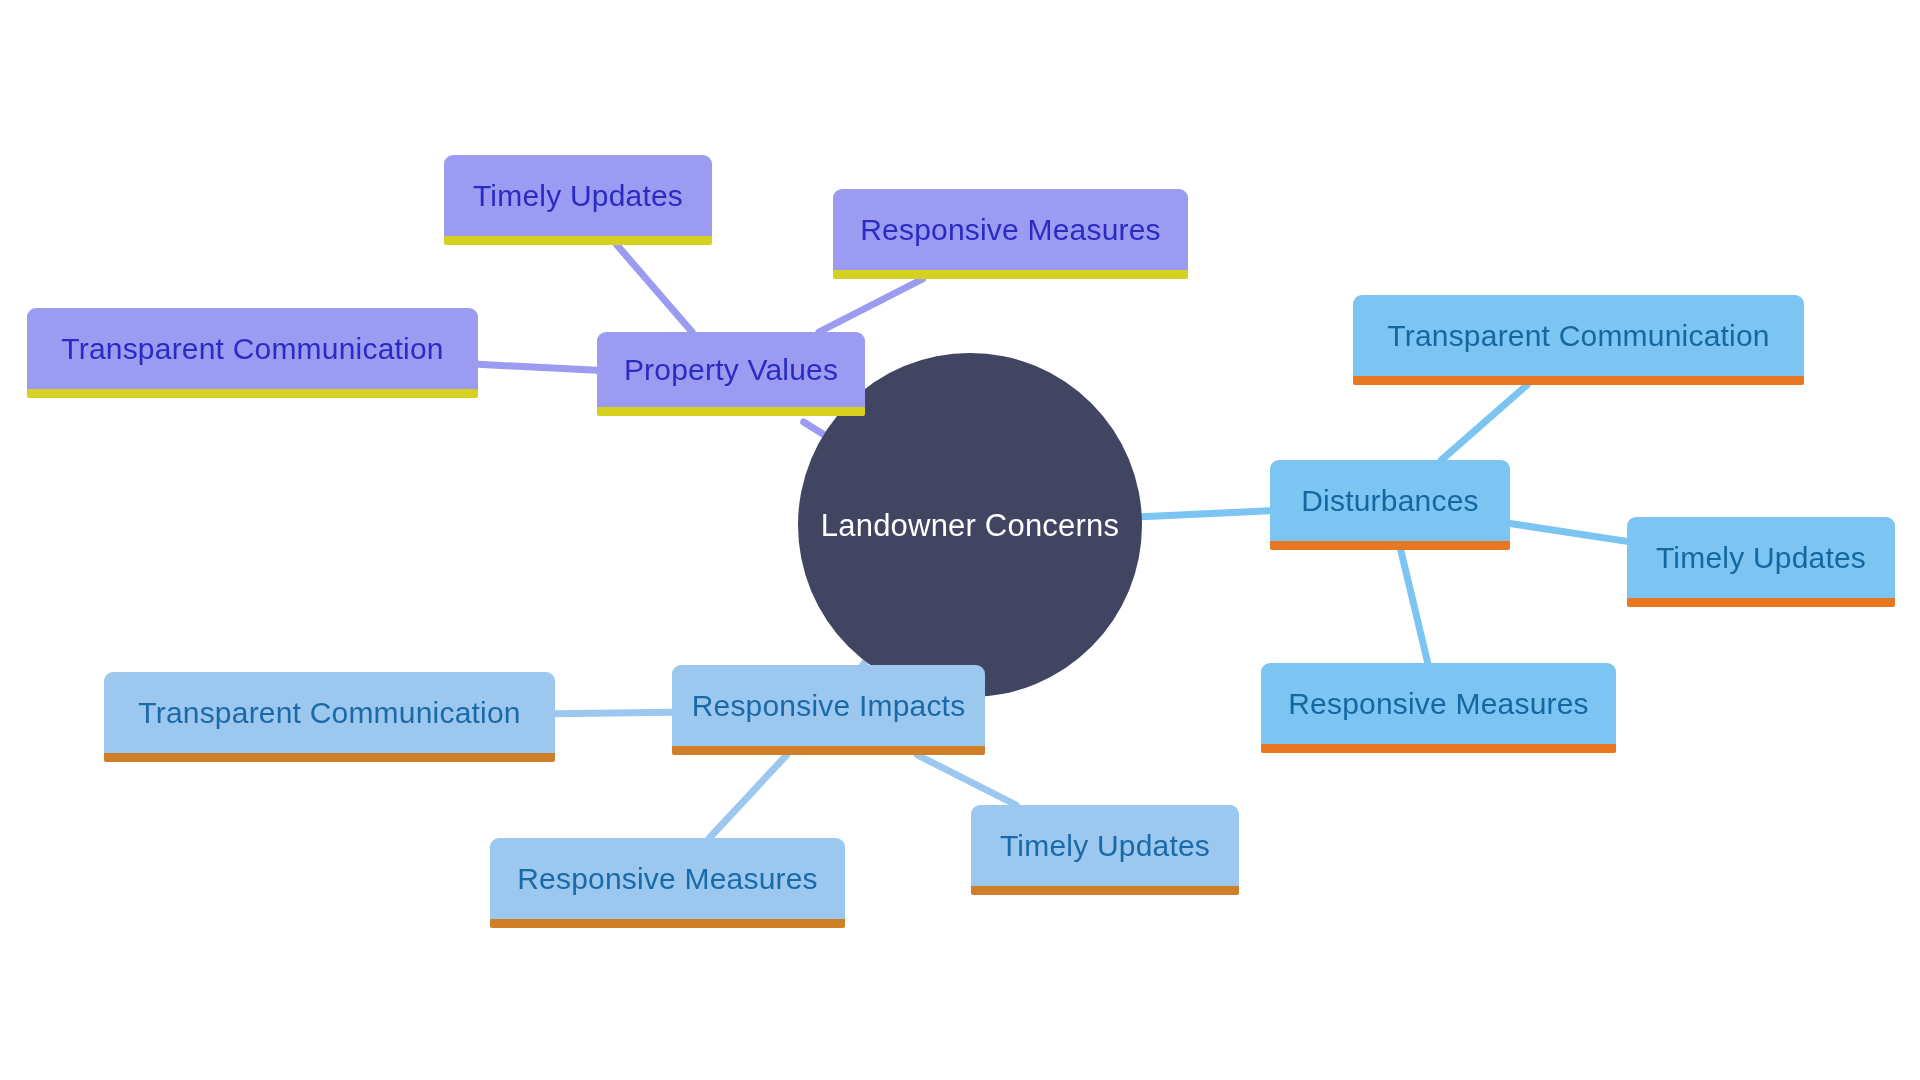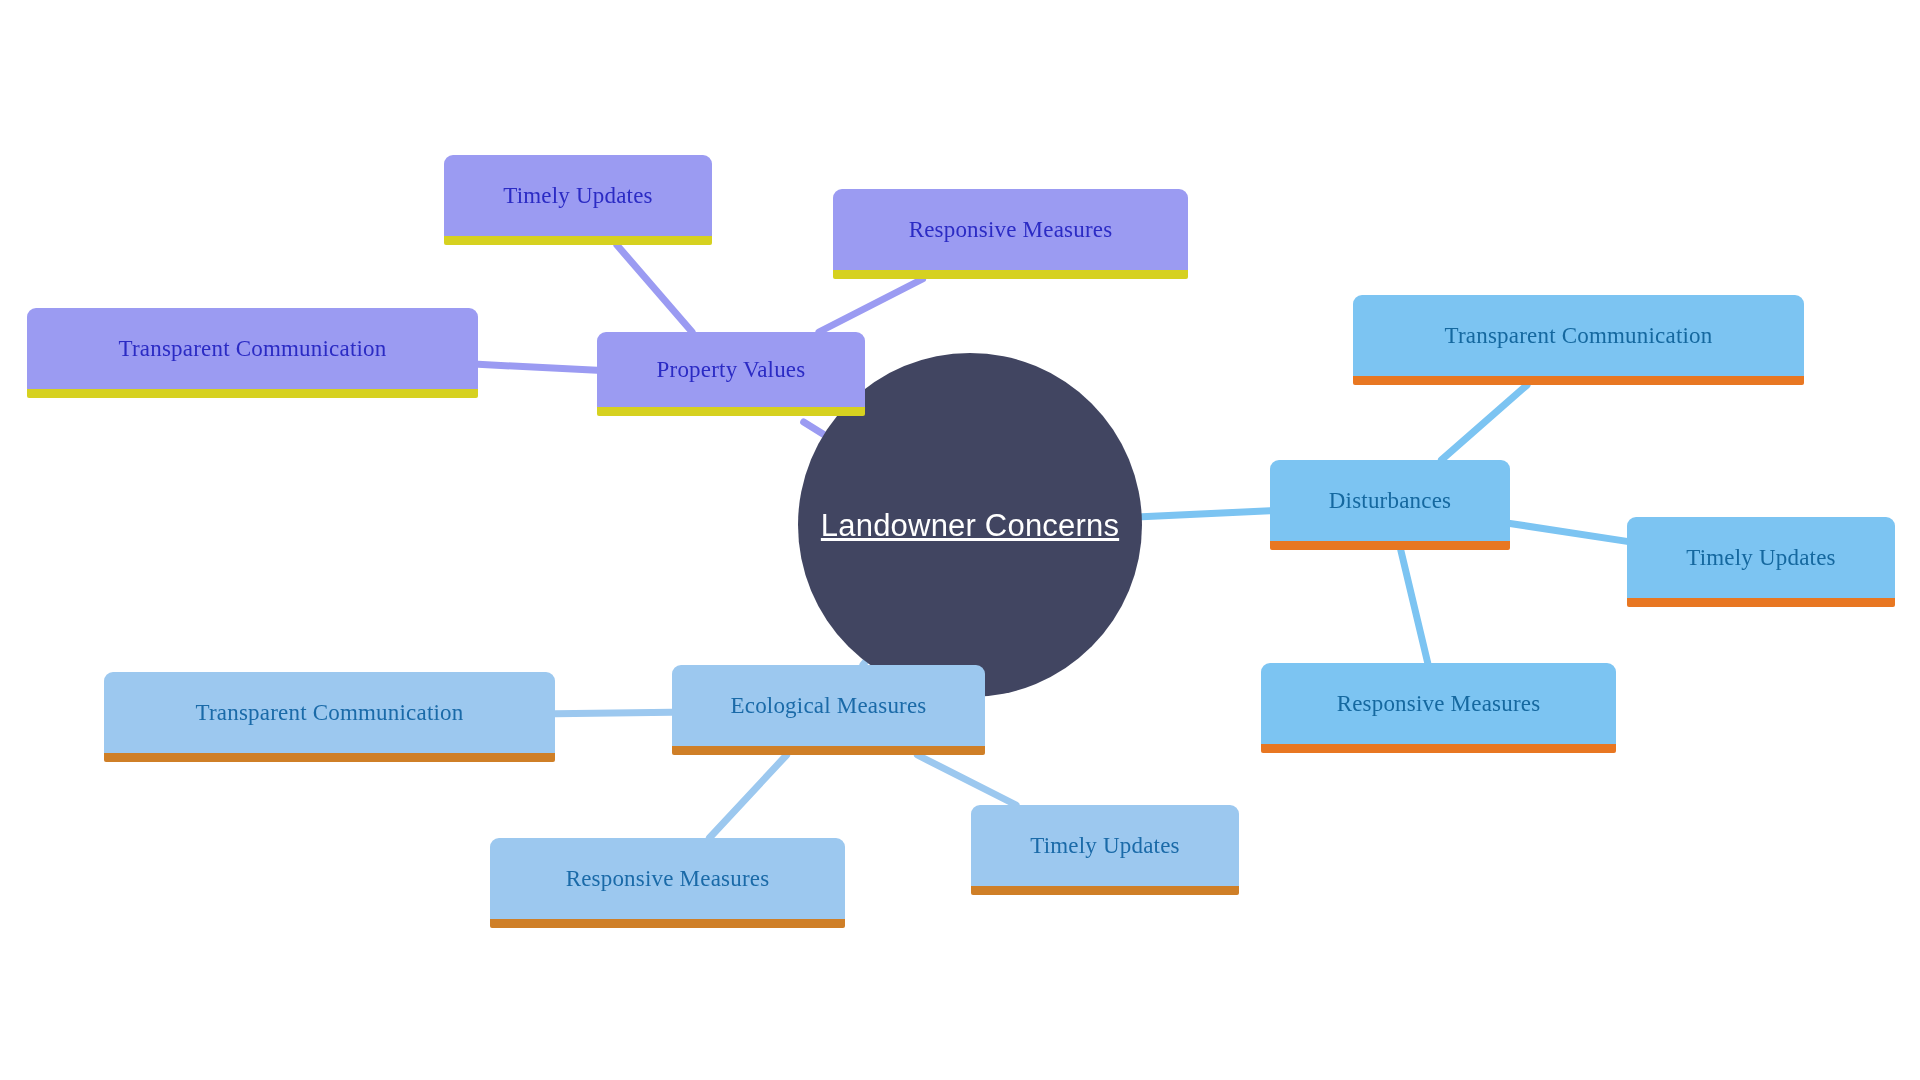--- a/index.html
+++ b/index.html
@@ -34,25 +34,24 @@
   
   .root-node {
     border-radius: 50%;
     background: #414561;
     color: #ffffff;
     font-size: 31px;
     letter-spacing: 0.2px;
   }
   
   .box-node {
-    font-size: 23px;
+    font-size: 30px;
     letter-spacing: 0.2px;
     border-bottom-left-radius: 2px;
     border-bottom-right-radius: 2px;
-    font-family: Liberation Serif, serif;
   }
   
   .theme-purple {
     background: #9b9bf2;
     color: #2b2bc4;
     border-bottom: 9px solid #d6d120;
   }
   
   .theme-blue {
     background: #7cc4f2;
@@ -82,21 +81,21 @@
       <line x1="818.9545454545455" y1="332" x2="922.5454545454545" y2="279" stroke="#9b9bf2" stroke-width="7" stroke-linecap="round"></line>
       <line x1="597" y1="370.27899686520374" x2="478" y2="364.3103448275862" stroke="#9b9bf2" stroke-width="7" stroke-linecap="round"></line>
       <line x1="1441.409090909091" y1="460" x2="1527.090909090909" y2="385" stroke="#7cc4f2" stroke-width="7" stroke-linecap="round"></line>
       <line x1="1510" y1="523.4366576819407" x2="1627" y2="541.4123989218328" stroke="#7cc4f2" stroke-width="7" stroke-linecap="round"></line>
       <line x1="1400.7512315270935" y1="550" x2="1427.7487684729065" y2="663" stroke="#7cc4f2" stroke-width="7" stroke-linecap="round"></line>
       <line x1="672" y1="712.1953907815631" x2="555" y2="713.8366733466934" stroke="#9cc8ef" stroke-width="7" stroke-linecap="round"></line>
       <line x1="786.621387283237" y1="755" x2="709.378612716763" y2="838" stroke="#9cc8ef" stroke-width="7" stroke-linecap="round"></line>
       <line x1="917.375" y1="755" x2="1016.125" y2="805" stroke="#9cc8ef" stroke-width="7" stroke-linecap="round"></line>
     </svg>
   <div id="nodes">
-      <div class="node root-node" style="left: 798px; top: 353px; width: 344px; height: 344px; text-decoration: underline;">
+      <div class="node root-node" style="left: 798px; top: 353px; width: 344px; height: 344px;">
         <span class="node-label">Landowner Concerns</span>
       </div>
       <div class="node box-node theme-purple" style="left: 597px; top: 332px; width: 268px; height: 84px;">
         <span class="node-label">Property Values</span>
       </div>
       <div class="node box-node theme-purple" style="left: 444px; top: 155px; width: 268px; height: 90px;">
         <span class="node-label">Timely Updates</span>
       </div>
       <div class="node box-node theme-purple" style="left: 833px; top: 189px; width: 355px; height: 90px;">
         <span class="node-label">Responsive Measures</span>
@@ -110,21 +109,21 @@
       <div class="node box-node theme-blue" style="left: 1353px; top: 295px; width: 451px; height: 90px;">
         <span class="node-label">Transparent Communication</span>
       </div>
       <div class="node box-node theme-blue" style="left: 1627px; top: 517px; width: 268px; height: 90px;">
         <span class="node-label">Timely Updates</span>
       </div>
       <div class="node box-node theme-blue" style="left: 1261px; top: 663px; width: 355px; height: 90px;">
         <span class="node-label">Responsive Measures</span>
       </div>
       <div class="node box-node theme-softblue" style="left: 672px; top: 665px; width: 313px; height: 90px;">
-        <span class="node-label">Ecological Measures</span>
+        <span class="node-label">Responsive Impacts</span>
       </div>
       <div class="node box-node theme-softblue" style="left: 104px; top: 672px; width: 451px; height: 90px;">
         <span class="node-label">Transparent Communication</span>
       </div>
       <div class="node box-node theme-softblue" style="left: 490px; top: 838px; width: 355px; height: 90px;">
         <span class="node-label">Responsive Measures</span>
       </div>
       <div class="node box-node theme-softblue" style="left: 971px; top: 805px; width: 268px; height: 90px;">
         <span class="node-label">Timely Updates</span>
       </div>

